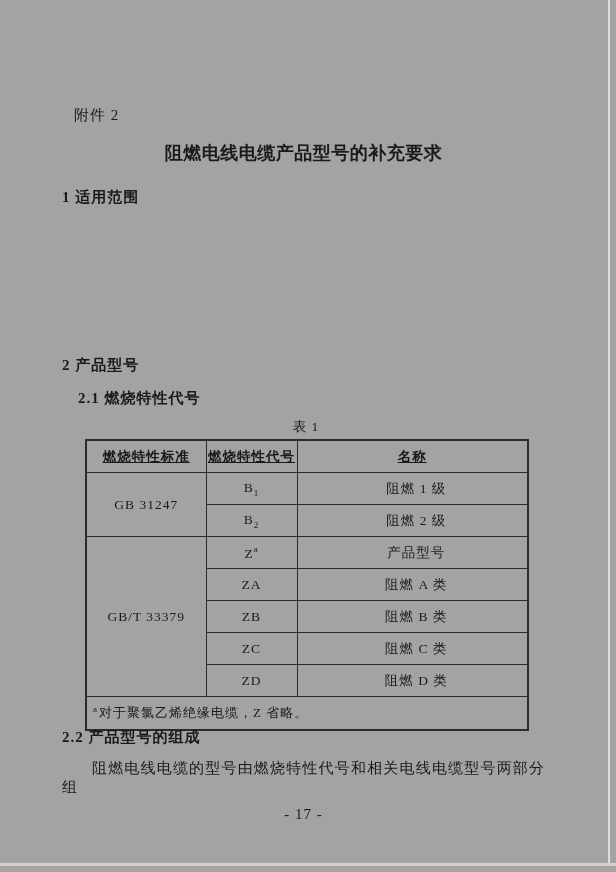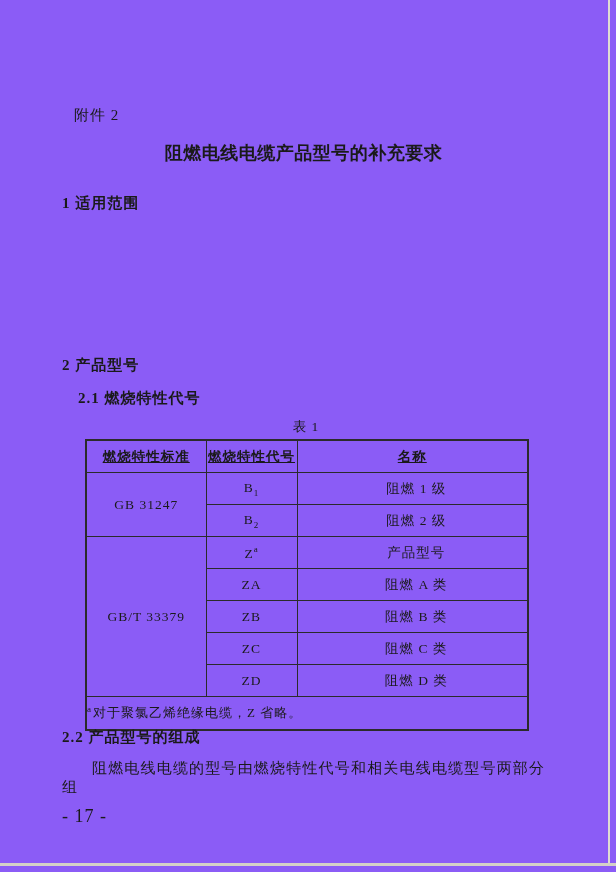--- a/index.html
+++ b/index.html
@@ -1,37 +1,37 @@
 <!DOCTYPE html>
 <html><head>
 <meta charset="utf-8">
 <style>
   html, body { margin: 0; padding: 0; background: #ffffff; }
   .page {
     position: relative;
     width: 616px;
     height: 872px;
-    background: #8b5cf6;
+    background: #a3a3a3;
     font-family: "Liberation Serif", "DejaVu Serif", serif;
     color: #1a1a1a;
     overflow: hidden;
   }
   .edge-right  { position: absolute; top: 0; left: 608px; width: 2px; height: 866px; background: #dfdcd2; }
   .edge-bottom { position: absolute; top: 863px; left: 0; width: 616px; height: 3px; background: #d4d1c7; }
 
   .attachment {
     position: absolute; top: 106px; left: 74px;
     font-size: 15px; letter-spacing: 1px;
   }
   .doc-title {
     position: absolute; top: 141px; left: 62px; width: 483px;
     text-align: center; font-weight: bold; font-size: 18px; letter-spacing: 0.5px;
   }
   .heading { position: absolute; left: 62px; font-weight: bold; font-size: 15px; letter-spacing: 1px; }
-  #h-s1  { top: 194px; }
+  #h-s1  { top: 188px; }
   #h-s2  { top: 356px; }
   #h-s21 { top: 389px; margin-left: 16px; }
   #h-s22 { top: 728px; }
 
   .para1 {
     position: absolute; top: 229px; left: 62px; width: 483px;
     font-size: 14.5px; line-height: 33.4px; letter-spacing: 1px;
   }
   .p-line { text-align: justify; text-align-last: justify; }
   .p-line.first { text-indent: 30px; }
@@ -48,33 +48,33 @@
     border: 2px solid #2b2b2b;
   }
   .tbl th, .tbl td {
     border: 1px solid #2b2b2b;
     padding: 0; vertical-align: middle; text-align: center;
     letter-spacing: 1px; font-weight: normal;
   }
   .tbl th { font-weight: bold; height: 31px; text-decoration: underline; }
   .tbl td { height: 31px; }
   .tbl td.name { text-align: center; padding-left: 8px; }
-  .tbl td.footnote { text-align: left; height: 32px; font-size: 13px; }
+  .tbl td.footnote { text-align: left; padding-left: 6px; height: 32px; font-size: 13px; }
   .tbl sub { font-size: 9px; vertical-align: sub; }
   .tbl sup { font-size: 9px; vertical-align: super; }
   td.footnote sup { font-size: 9px; margin-right: 1px; }
 
   .para2 {
     position: absolute; top: 759px; left: 62px; width: 483px;
     font-size: 15px; letter-spacing: 1px;
     text-align: justify; text-align-last: justify; text-indent: 30px;
   }
   .footer {
     position: absolute; top: 806px; left: 62px; width: 483px;
-    font-size: 18px; letter-spacing: 1px;
+    text-align: center; font-size: 15px; letter-spacing: 1px;
   }
 </style>
 </head>
 <body>
 
 <div class="page">
 
   <div class="attachment">附件 2</div>
 
   <div class="doc-title">阻燃电线电缆产品型号的补充要求</div>

